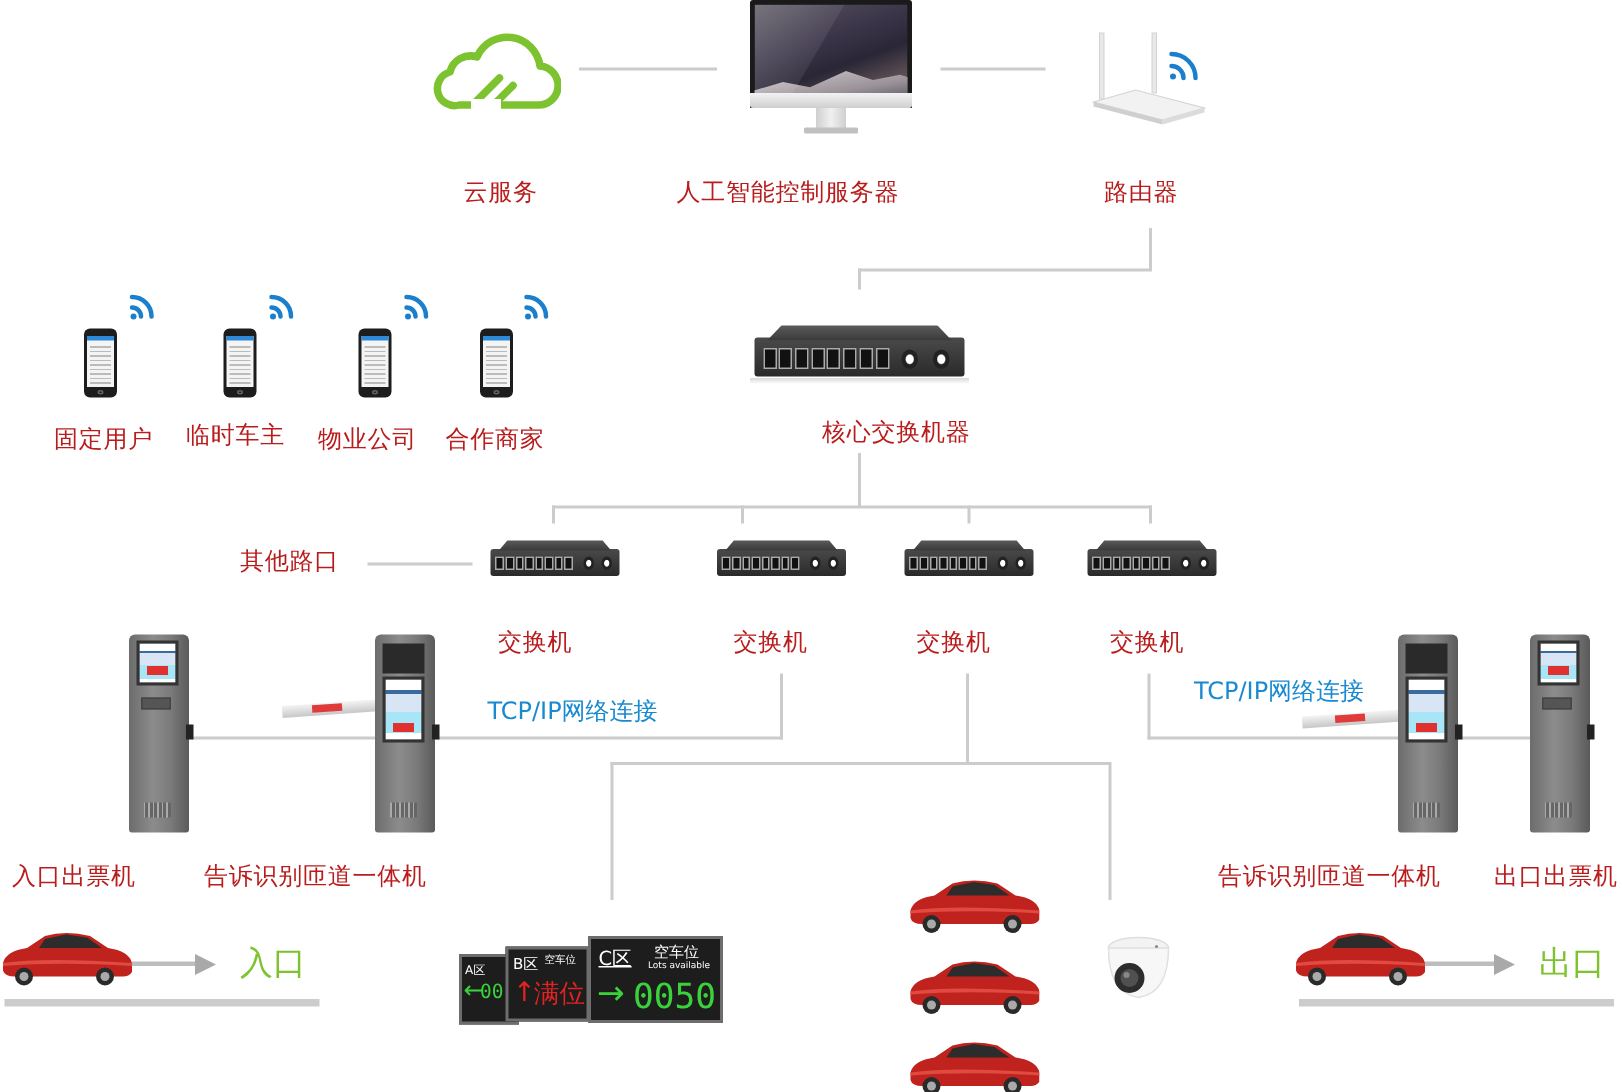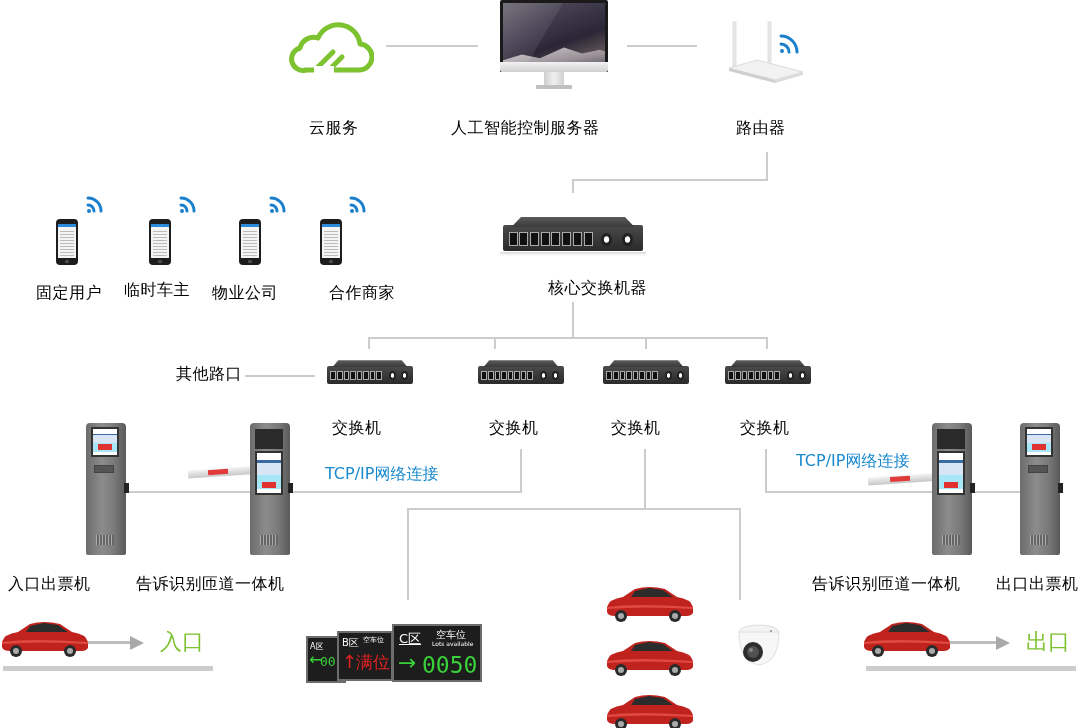--- a/index.html
+++ b/index.html
@@ -1,19 +1,19 @@
 <!DOCTYPE html>
 <html><head>
 <meta charset="utf-8">
 <style>
   * { box-sizing: border-box; margin: 0; padding: 0; }
   html, body { width: 1081px; height: 728px; background: #ffffff; overflow: hidden; }
   body { position: relative; font-family: "DejaVu Sans", "Liberation Sans", sans-serif; color: #333333; }
   .abs { position: absolute; }
-  .label { position: absolute; font-size: 16px; color: #000000; white-space: nowrap; letter-spacing: 0.5px; }
+  .label { position: absolute; font-size: 16px; color: #b91c1c; white-space: nowrap; letter-spacing: 0.5px; }
   .blue-label { position: absolute; font-size: 16px; color: #1a8ad0; white-space: nowrap; }
   .green-label { position: absolute; font-size: 22px; color: #7dc22f; white-space: nowrap; font-weight: normal; }
   .hline { position: absolute; height: 2px; background: #cccccc; }
   .vline { position: absolute; width: 2px; background: #cccccc; }
   .road { position: absolute; height: 5px; background: #cccccc; }
   .arrow-line { position: absolute; height: 3px; background: #bdbdbd; }
   .arrow-head { position: absolute; width: 0; height: 0; border-top: 7px solid transparent; border-bottom: 7px solid transparent; border-left: 14px solid #a9a9a9; }
 
   
   .monitor { position: absolute; left: 500px; top: 0px; width: 108px; height: 92px; }
@@ -188,42 +188,42 @@
       </div>
       <div class="btn"></div>
     </div>
   <svg class="wifi" style="left:347px; top:193px;" viewBox="0 0 22 22">
       <g fill="none" stroke="#1a7fcc" stroke-width="3" stroke-linecap="round">
         <path d="M4 12 a6 6 0 0 1 6 6"></path>
         <path d="M4 5 a13 13 0 0 1 13 13"></path>
       </g>
       <circle cx="5" cy="18" r="2" fill="#1a7fcc"></circle>
     </svg>
-  <div class="label" style="left:297px; top:283px;margin-left:32px;">合作商家</div>
+  <div class="label" style="left:297px; top:283px;">合作商家</div>
 </div>
 
 <div class="switch" style="left:503px; top:225px; width:140px; height:26px;">
   <div class="top"></div>
   <div class="ports">
       <div class="port"></div>
       <div class="port"></div>
       <div class="port"></div>
       <div class="port"></div>
       <div class="port"></div>
       <div class="port"></div>
       <div class="port"></div>
       <div class="port"></div>
     </div>
   <div class="fiber" style="left:70%;"></div>
   <div class="fiber" style="left:85%;"></div>
 </div>
 <div class="switch-shadow" style="left:500px; top:252px; width:146px;"></div>
 <div class="label" style="left:548px; top:278px;">核心交换机器</div>
 
-<div class="label" style="left:176px; top:364px;">其他路口</div>
+<div class="label" style="left:160px; top:364px;">其他路口</div>
 
 <div class="switch" style="left:327px; top:366px; width:86px; height:18px;">
   <div class="top"></div>
   <div class="ports">
       <div class="port"></div>
       <div class="port"></div>
       <div class="port"></div>
       <div class="port"></div>
       <div class="port"></div>
       <div class="port"></div>

